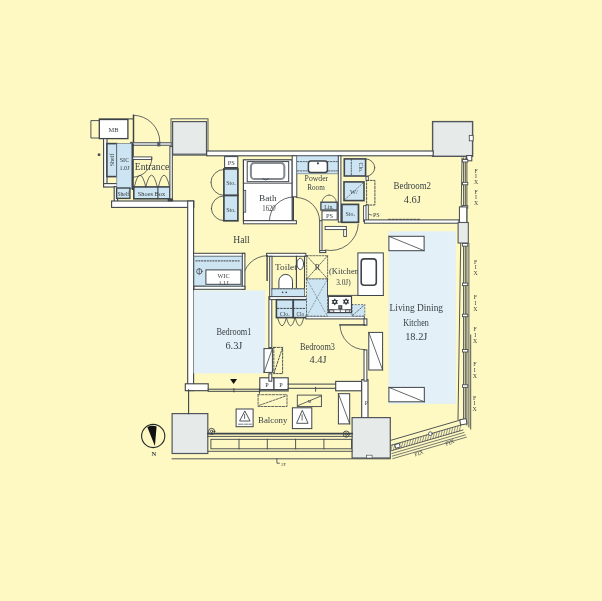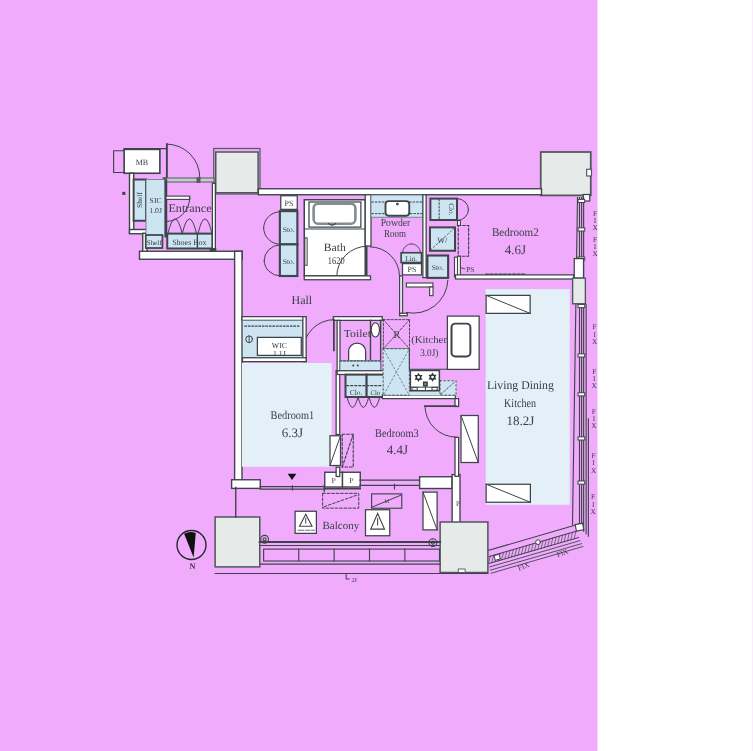--- a/index.html
+++ b/index.html
@@ -1,16 +1,16 @@
 <!DOCTYPE html>
 <html><head>
 <meta charset="utf-8">
 <style>
 html,body{margin:0;padding:0;background:#ffffff;}
-.wrap{width:478px;height:601px;position:relative;background:#f0abfc;overflow:hidden;}
+.wrap{width:602px;height:601px;position:relative;background:#fef9c3;overflow:hidden;}
 text{font-family:"Liberation Serif",serif;fill:#3a4045;}
 </style>
 </head>
 <body>
 <div class="wrap">
 <svg width="602" height="601" viewBox="0 0 602 601">
 <g stroke-linecap="square">
 
 <g>
 <rect x="171" y="118.8" width="37" height="36.4" fill="none" stroke="#565c61" stroke-width="1"></rect>

